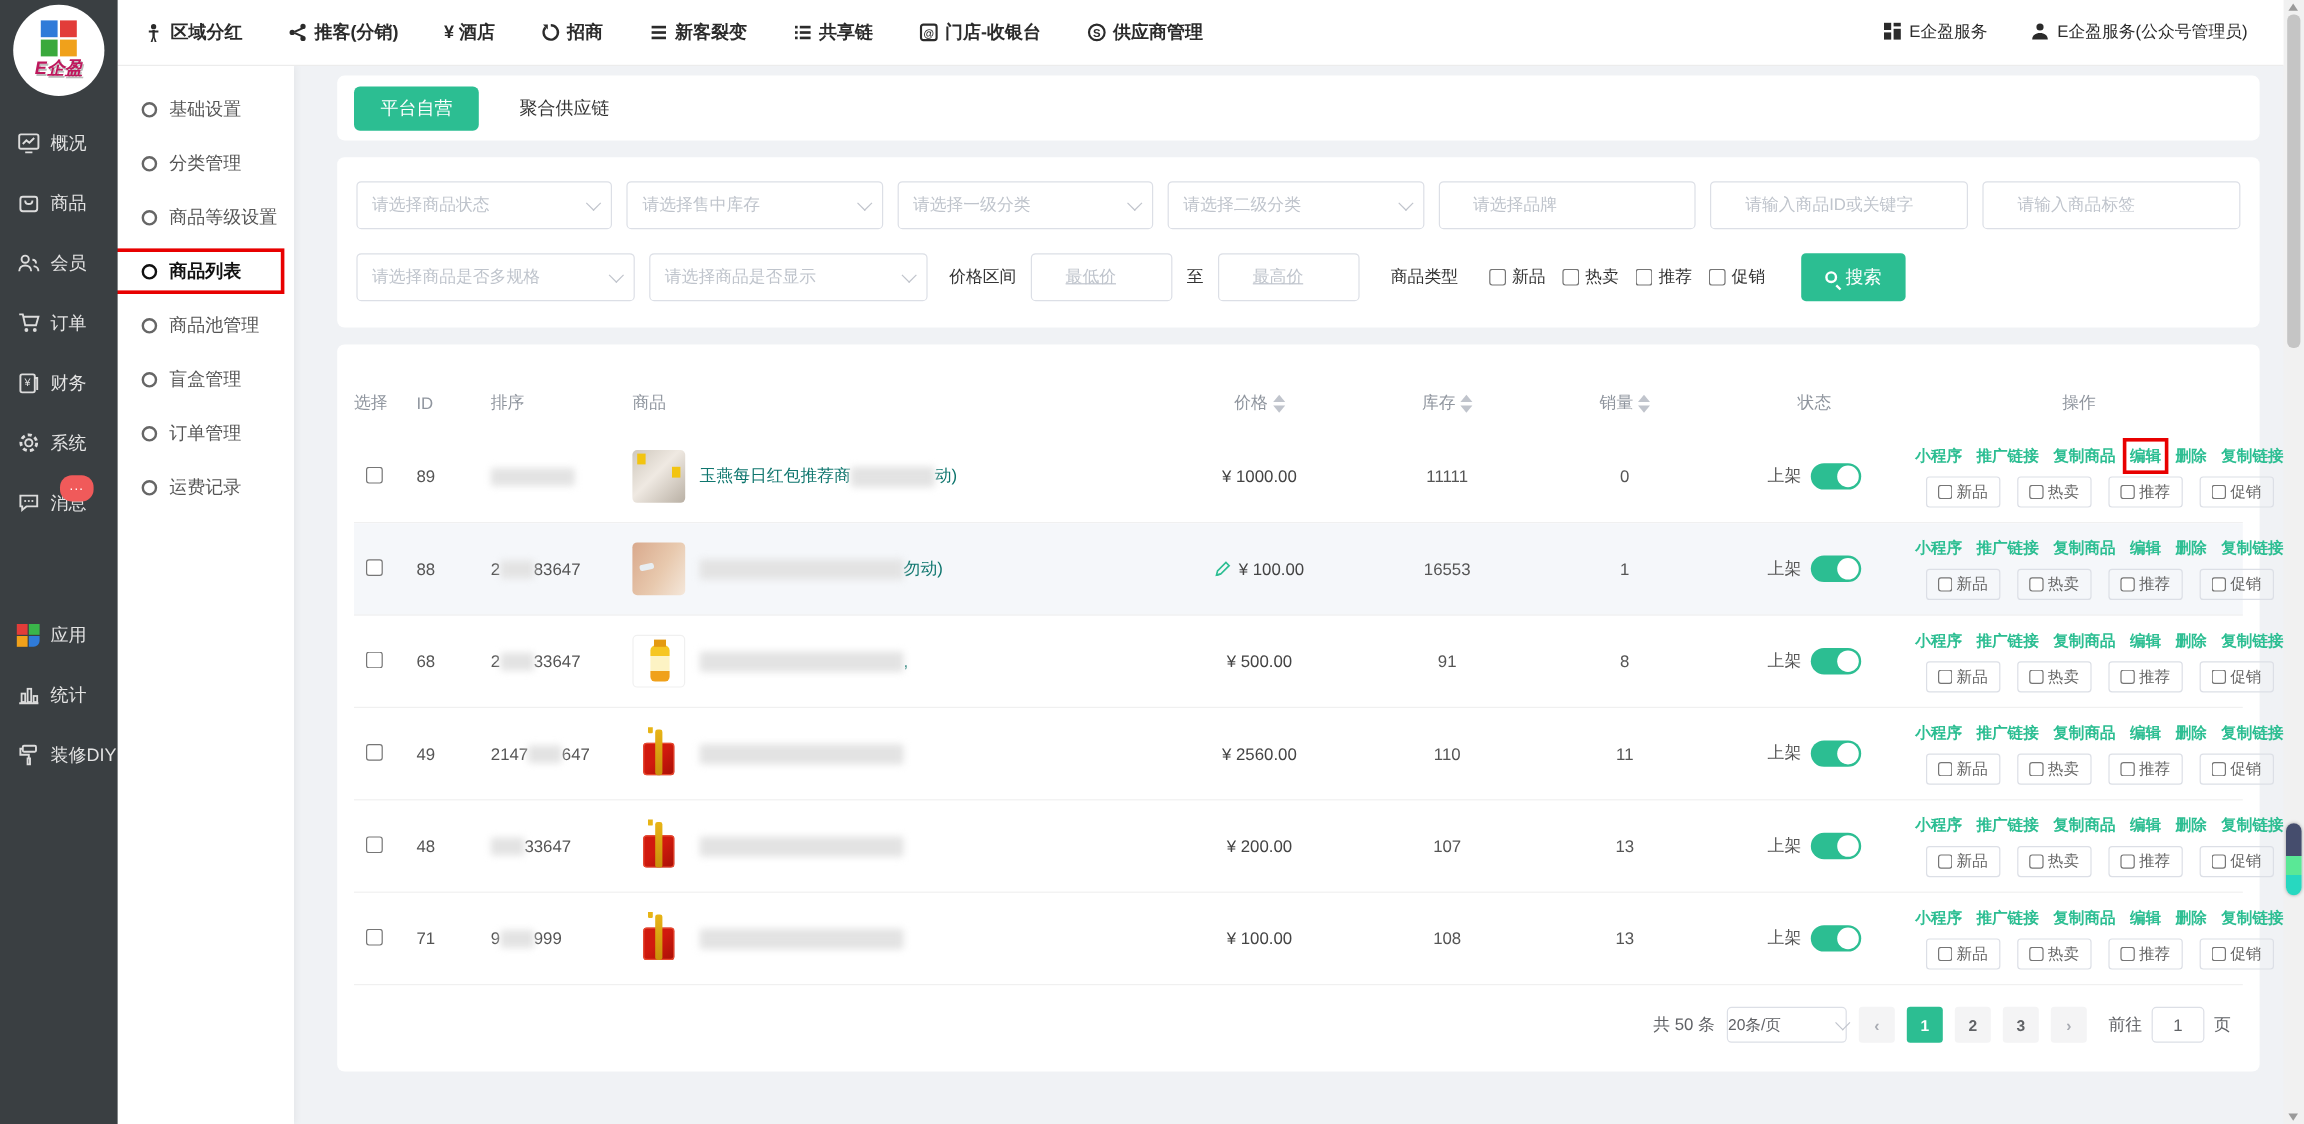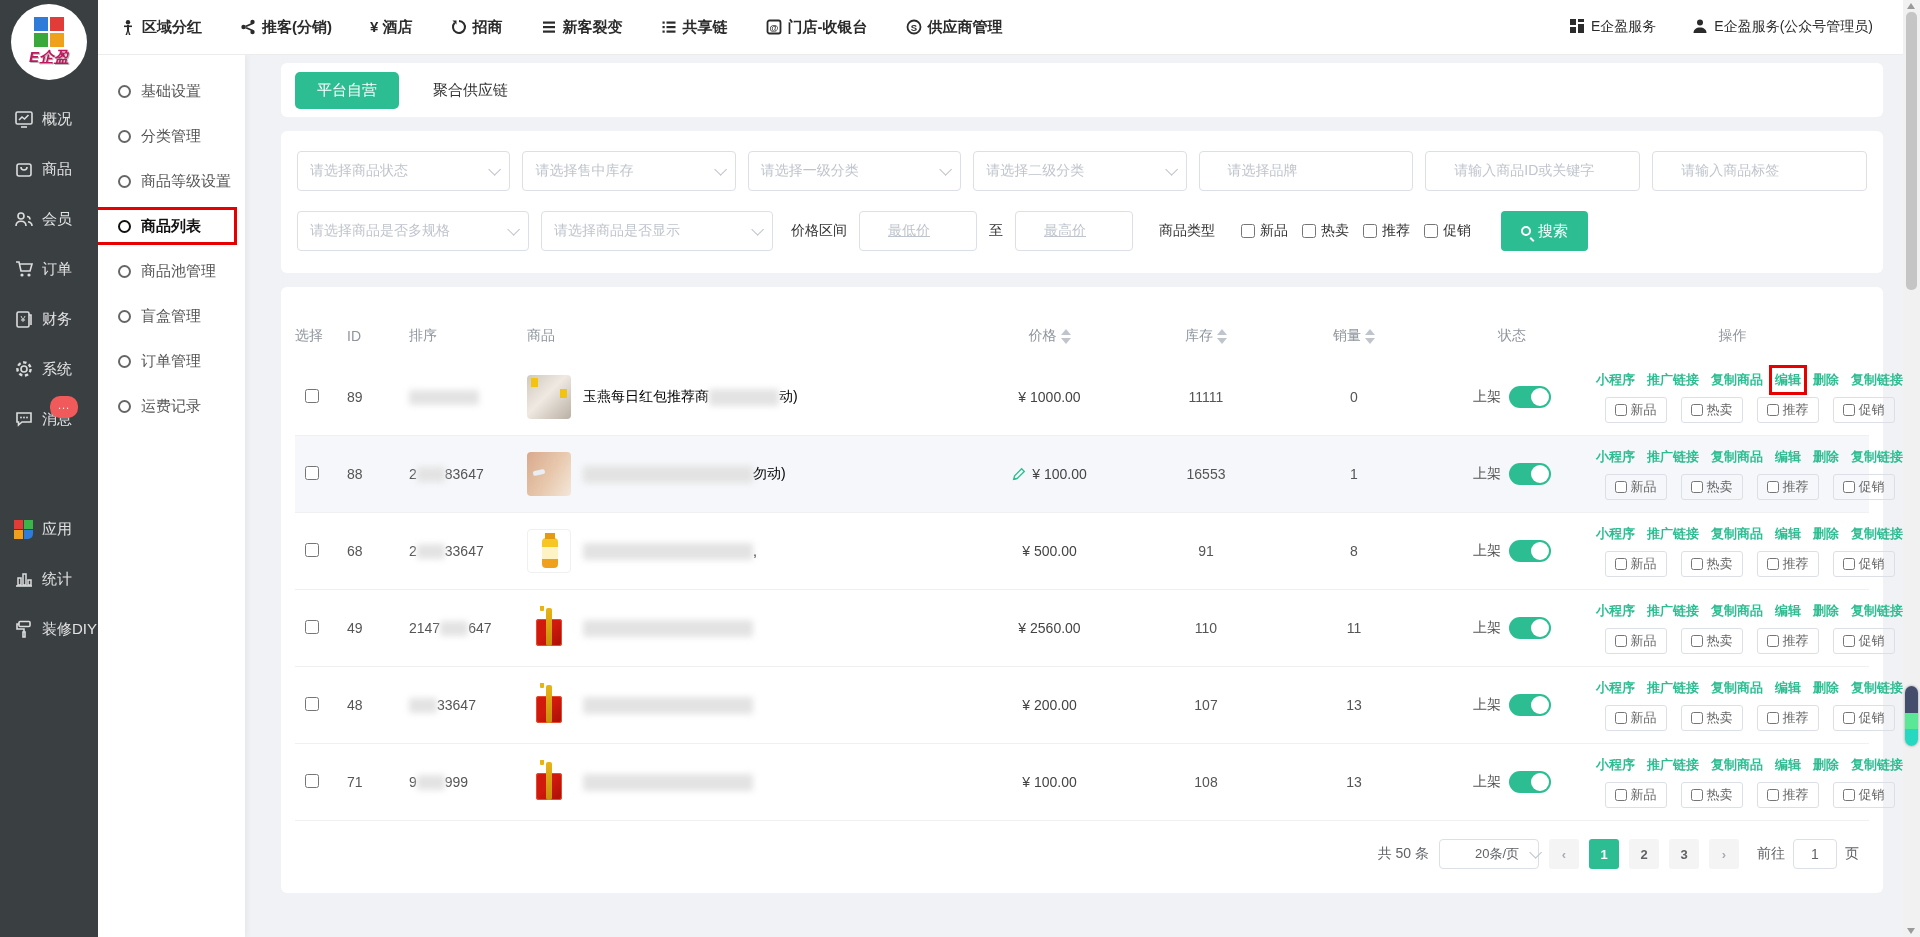--- a/index.html
+++ b/index.html
@@ -108,39 +108,39 @@
   .thumb.bottle-photo { background:#fff; border:1px solid #f0f0f0; }
   .thumb.bottle-photo::before { content:""; position:absolute; left:14px; top:8px; width:16px; height:30px;
     background:linear-gradient(#f6c623 0 30%, #fdf3c4 30% 70%, #f0a11b 70% 100%); border-radius:4px; }
   .thumb.bottle-photo::after { content:""; position:absolute; left:17px; top:3px; width:10px; height:6px; background:#e49a12; }
   .thumb.gift-photo { background:#fff; }
   .thumb.gift-photo::before { content:""; position:absolute; left:9px; top:13px; width:26px; height:27px;
     background:linear-gradient(135deg,#d11a0e 0 45%, #a80f06 100%); border-radius:3px;
     box-shadow:inset 0 0 0 1px #e8492f; }
   .thumb.gift-photo::after { content:""; position:absolute; left:19px; top:2px; width:6px; height:38px;
     background:linear-gradient(#e7b416,#c98f0b); box-shadow:-7px -34px 0 -1px #e7b416; border-radius:2px; }
-  .name-text { font-size:14px; color:#000000; display:flex; align-items:center; }
+  .name-text { font-size:14px; color:#0f766e; display:flex; align-items:center; }
   .price-cell { display:flex; align-items:center; justify-content:center; gap:6px; color:#444; }
   .pencil { width:14px; height:14px; }
   .status-cell { display:flex; align-items:center; justify-content:center; gap:8px; color:#555; }
   .toggle { width:42px; height:22px; background:#2cbe92; border-radius:11px; position:relative; cursor:pointer; }
   .toggle::after { content:""; position:absolute; right:2px; top:2px; width:18px; height:18px; background:#fff; border-radius:50%; }
   .ops-cell { display:flex; flex-direction:column; gap:8px; align-items:center; }
   .op-links { display:flex; gap:12px; white-space:nowrap; }
   .op-link { color:#2cbe92; font-size:13px; font-weight:bold; cursor:pointer; position:relative; }
   .op-link.hl-red { outline:3px solid #e80000; outline-offset:3px; }
   .op-tags { display:flex; gap:14px; }
   .op-tag { display:flex; align-items:center; gap:4px; border:1px solid #dcdfe6; border-radius:3px;
     padding:3px 9px; font-size:13px; color:#666; cursor:pointer; }
   .op-tag input { width:12px; height:12px; }
 
   .pagination { display:flex; align-items:center; justify-content:flex-end; gap:10px; padding:18px 10px 14px 0;
     font-size:14px; color:#606266; }
   .psize { width:100px; height:30px; border:1px solid #dcdfe6; border-radius:4px; display:flex;
-    align-items:center; justify-content:flex-end; gap:10px; color:#606266; font-size:13px; cursor:pointer; }
+    align-items:center; justify-content:space-between; gap:10px; color:#606266; font-size:13px; cursor:pointer; }
   .pbtn { min-width:30px; height:30px; background:#f4f4f5; border-radius:3px; display:flex; align-items:center;
     justify-content:center; font-size:13px; color:#606266; cursor:pointer; font-weight:bold; }
   .pbtn.active { background:#2cbe92; color:#fff; }
   .pbtn.nav { color:#a8abb2; }
   .goto { display:flex; align-items:center; gap:8px; margin-left:8px; }
   .goto input { width:44px; height:30px; border:1px solid #dcdfe6; border-radius:4px; text-align:center;
     font-size:14px; color:#606266; }
 
   
   .scrollcol { position:fixed; right:0; top:0; width:17px; height:937px; background:#f1f1f1; z-index:40; }

